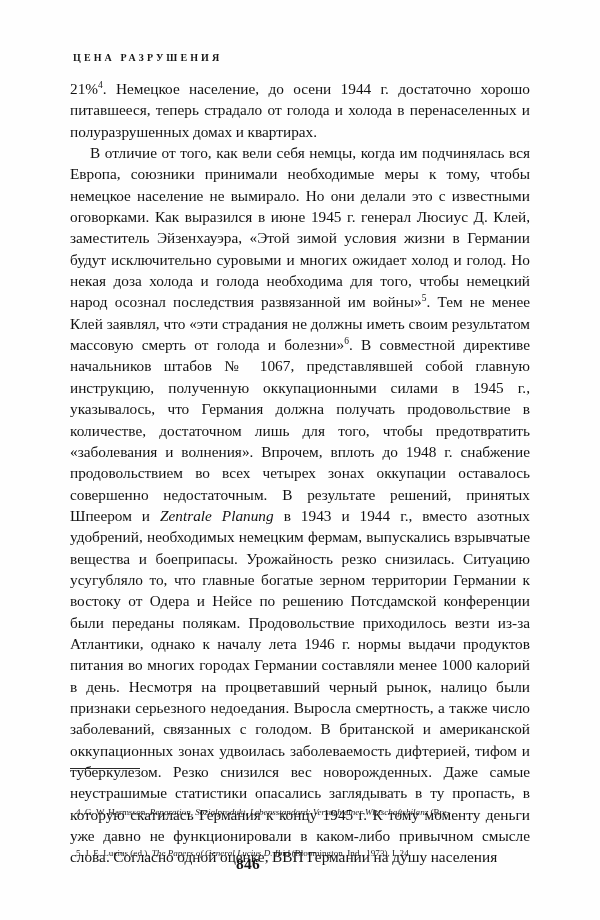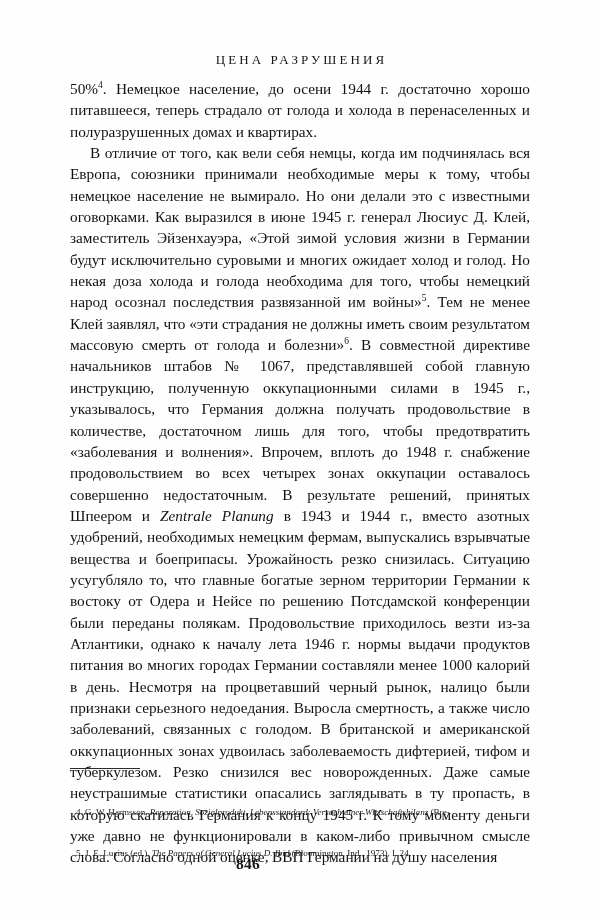--- a/index.html
+++ b/index.html
@@ -17,25 +17,25 @@
     height: 920px;
     background: #fefefe;
     overflow: hidden;
     box-sizing: border-box;
   }
   .running-head {
     position: absolute;
     left: 70px;
     top: 52px;
     width: 460px;
-    text-align: center;
-    font-size: 13px;
+    text-align: left;
+    font-size: 10px;
     letter-spacing: 3.1px;
     text-indent: 3.1px;
-    font-weight: 400;
+    font-weight: 700;
     color: #161616;
     text-transform: uppercase;
   }
   .textblock {
     position: absolute;
     left: 70px;
     top: 78px;
     width: 460px;
   }
   p.para {
@@ -105,21 +105,21 @@
 </style>
 </head>
 <body>
 
 <div class="page">
 
   <div class="running-head">ЦЕНА РАЗРУШЕНИЯ</div>
 
   <div class="textblock">
 
-    <p class="para"><span>50%</span><sup>4</sup><span>. Немецкое население, до осени 1944 г. достаточно хорошо питавшееся, теперь страдало от голода и холода в перенаселенных и полуразрушенных домах и квартирах.</span></p>
+    <p class="para"><span>21%</span><sup>4</sup><span>. Немецкое население, до осени 1944 г. достаточно хорошо питавшееся, теперь страдало от голода и холода в перенаселенных и полуразрушенных домах и квартирах.</span></p>
 
     <p class="para"><span>В отличие от того, как вели себя немцы, когда им подчинялась вся Европа, союзники принимали необходимые меры к тому, чтобы немецкое население не вымирало. Но они делали это с известными оговорками. Как выразился в июне 1945 г. генерал Люсиус Д. Клей, заместитель Эйзенхауэра, «Этой зимой условия жизни в Германии будут исключительно суровыми и многих ожидает холод и голод. Но некая доза холода и голода необходима для того, чтобы немецкий народ осознал последствия развязанной им войны»</span><sup>5</sup><span>. Тем не менее Клей заявлял, что «эти страдания не должны иметь своим результатом массовую смерть от голода и болезни»</span><sup>6</sup><span>. В совместной директиве начальников штабов № 1067, представлявшей собой главную инструкцию, полученную оккупационными силами в 1945 г., указывалось, что Германия должна получать продовольствие в количестве, достаточном лишь для того, чтобы предотвратить «заболевания и волнения». Впрочем, вплоть до 1948 г. снабжение продовольствием во всех четырех зонах оккупации оставалось совершенно недостаточным. В результате решений, принятых Шпеером и </span><i>Zentrale Planung</i><span> в 1943 и 1944 г., вместо азотных удобрений, необходимых немецким фермам, выпускались взрывчатые вещества и боеприпасы. Урожайность резко снизилась. Ситуацию усугубляло то, что главные богатые зерном территории Германии к востоку от Одера и Нейсе по решению Потсдамской конференции были переданы полякам. Продовольствие приходилось везти из-за Атлантики, однако к началу лета 1946 г. нормы выдачи продуктов питания во многих городах Германии составляли менее 1000 калорий в день. Несмотря на процветавший черный рынок, налицо были признаки серьезного недоедания. Выросла смертность, а также число заболеваний, связанных с голодом. В британской и американской оккупационных зонах удвоилась заболеваемость дифтерией, тифом и туберкулезом. Резко снизился вес новорожденных. Даже самые неустрашимые статистики опасались заглядывать в ту пропасть, в которую скатилась Германия к концу 1945 г. К тому моменту деньги уже давно не функционировали в каком-либо привычном смысле слова. Согласно одной оценке, ВВП Германии на душу населения</span></p>
 
   </div>
 
   <div class="fn-rule"></div>
 
   <div class="footnotes">
 
     <p class="fn fn-wrap"><span>4.</span><span> G. W. Harmsson, </span><i>Reparation, Sozialprodukt, Lebensstandard: Versuch einer Wirtschaftsbilanz</i><span> (Bre-</span></p>

